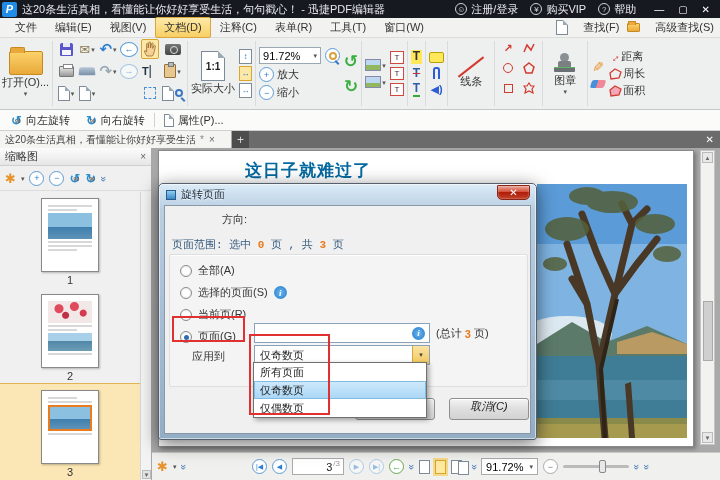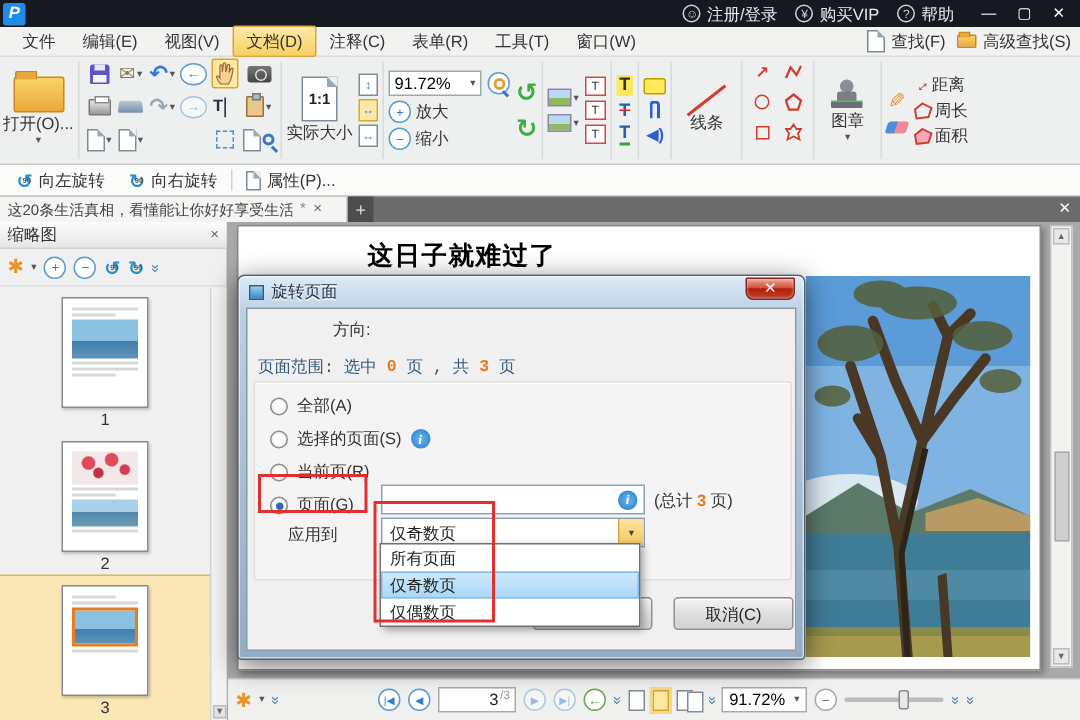--- a/index.html
+++ b/index.html
@@ -18,21 +18,21 @@
   .circ-ic { width:12px; height:12px; border:1px solid #cfd4da; border-radius:50%; font-size:8px;
     display:flex; align-items:center; justify-content:center; color:#cfd4da; }
   .winbtns { display:flex; gap:14px; margin-left:6px; padding-right:4px; font-size:10px; color:#fff; }
 
   
   .menubar { position:absolute; left:0; top:18px; width:720px; height:20px; background:#f2f2f0;
     border-bottom:1px solid #dcdcda; display:flex; align-items:center; padding-left:6px; color:#333; }
   .mi { padding:2px 8px; border:1px solid transparent; border-radius:2px; }
   .mi.active { background:linear-gradient(#fdeaa8,#f8cf63); border-color:#d8a63e; }
   .menu-right { margin-left:auto; display:flex; align-items:center; gap:8px; padding-right:6px; }
-  .mr-item { display:flex; align-items:center; gap:4px; }
+  .mr-item { display:flex; align-items:center; gap:15px; }
 
   
   .pg2 { width:12px; height:15px; background:#fff; border:1px solid #7d8b99; position:relative; display:inline-block; }
   .pg2::before { content:""; position:absolute; right:-1px; top:-1px; border:3px solid;
     border-color:#b9c6d2 transparent transparent #b9c6d2; border-width:0 5px 5px 0;
     border-right-color:#eef0f0; border-bottom-color:#9aa8b4; }
   .minifolder { width:13px; height:9px; background:linear-gradient(#fbd26a,#eaa93a); border:1px solid #c78a20;
     border-radius:1px; position:relative; display:inline-block; }
   .minifolder::before { content:""; position:absolute; left:0; top:-3px; width:6px; height:3px;
     background:#eaa93a; border:1px solid #c78a20; border-bottom:none; border-radius:1px 1px 0 0; }
@@ -137,21 +137,21 @@
   .timg-lake2 { height:18px; background:linear-gradient(#a8d0e8 45%,#4f87a8 45%,#6e9db5); margin:2px; }
   .timg-sel { border:2px solid #e87c1e; }
   .sb-scroll { position:absolute; right:0; top:44px; width:11px; bottom:0; background:#f3f3f3; border-left:1px solid #d5d5d5; }
   .sb-scroll .dn { position:absolute; bottom:1px; left:1px; width:9px; height:9px; background:#e2e2e2; border:1px solid #bbb;
     font-size:6px; color:#666; display:flex; align-items:center; justify-content:center; }
 
   
   .main { position:absolute; left:152px; top:148px; width:568px; height:304px; background:#a9a9a9; }
   .page { position:absolute; left:6px; top:2px; width:536px; height:297px; background:#fff; border:1px solid #8a8a8a;
     box-shadow:2px 2px 4px rgba(0,0,0,.3); }
-  .heading { position:absolute; left:86px; top:8px; font-size:17px; font-weight:600; color:#000000; letter-spacing:1px; }
+  .heading { position:absolute; left:86px; top:8px; font-size:17px; font-weight:600; color:#0369a1; letter-spacing:1px; }
   .photo { position:absolute; left:378px; top:33px; width:150px; height:254px; overflow:hidden; }
   .vscroll { position:absolute; right:5px; top:2px; width:15px; height:295px; background:#f2f2f1; border:1px solid #c5c5c5; }
   .vscroll .up,.vscroll .dn { position:absolute; left:1px; width:11px; height:11px; background:#e8e8e8; border:1px solid #bbb;
     font-size:6px; color:#666; display:flex; align-items:center; justify-content:center; }
   .vscroll .up { top:1px; } .vscroll .dn { bottom:1px; }
   .vscroll .th { position:absolute; left:2px; top:150px; width:10px; height:60px; background:#cfcfcf; border:1px solid #aaa; }
 
   
   .statusbar { position:absolute; left:152px; bottom:0; width:568px; height:28px; background:#f0f0ef;
     border-top:1px solid #c9c9c9; display:flex; align-items:center; gap:5px; padding:0 5px; }
@@ -196,36 +196,37 @@
   .info { width:13px; height:13px; border-radius:50%; background:radial-gradient(#6db8f0,#1e78c8); color:#fff;
     font-size:9px; font-weight:bold; font-family:"Liberation Serif",serif; font-style:italic;
     display:flex; align-items:center; justify-content:center; flex:none; }
   .dinput { background:#fff; border:1px solid #8aa2b8; height:20px; display:flex; align-items:center; padding:0 4px; }
   .dinput .iv { flex:1; }
   .droplist { position:absolute; left:94px; top:178px; width:174px; background:#fff; border:1px solid #707070;
     box-shadow:2px 2px 5px rgba(0,0,0,.35); z-index:5; }
   .dli { height:18px; display:flex; align-items:center; padding:0 6px; color:#222; }
   .dli.sel { background:linear-gradient(#cfeafc,#a9d6f5); outline:1px solid #84bbe0; outline-offset:-1px; }
   .btn { background:linear-gradient(#f4f4f4,#e0e0e0 45%,#d2d2d2); border:1px solid #8e8f8f; border-radius:3px;
-    display:flex; align-items:center; justify-content:center; color:#222; box-shadow:inset 0 1px 0 #fff; }
+    display:flex; align-items:flex-start; justify-content:center; color:#222; box-shadow:inset 0 1px 0 #fff;font-style:italic; }
   .okbtn { position:absolute; left:196px; top:214px; width:80px; height:22px; z-index:2; }
   .cancelbtn { position:absolute; left:290px; top:214px; width:80px; height:22px; z-index:2; }
   .redbox { position:absolute; border:2px solid #e03030; z-index:40; pointer-events:none; }
   .redbox.b1 { left:13px; top:132px; width:73px; height:26px; }
   .redbox.b2 { left:90px; top:150px; width:81px; height:81px; }
 
   .handsvg { display:inline-block; }
 </style>
 </head>
 <body>
 
 <div id="app">
 
   <div class="titlebar">
     <div class="logo">P</div>
+    <div class="tb-title">这20条生活真相，看懂能让你好好享受生活，句句戳心！ - 迅捷PDF编辑器</div>
     <div class="tb-right">
       <div class="tb-link">
         <span class="circ-ic">☺</span>
         <span>注册/登录</span>
       </div>
       <div class="tb-link">
         <span class="circ-ic">¥</span>
         <span>购买VIP</span>
       </div>
       <div class="tb-link">

